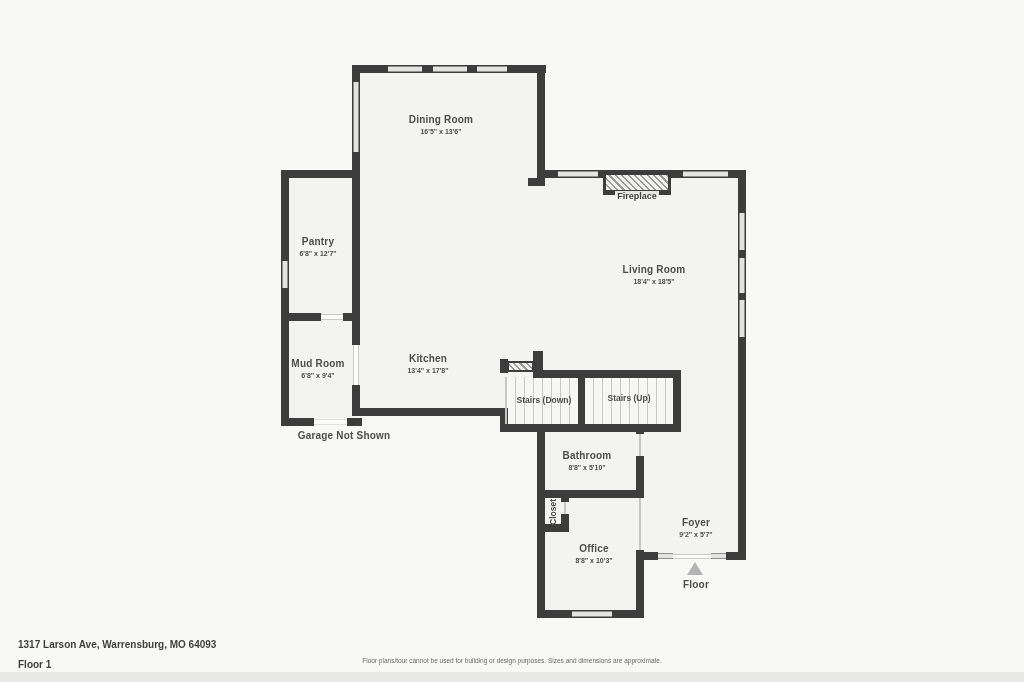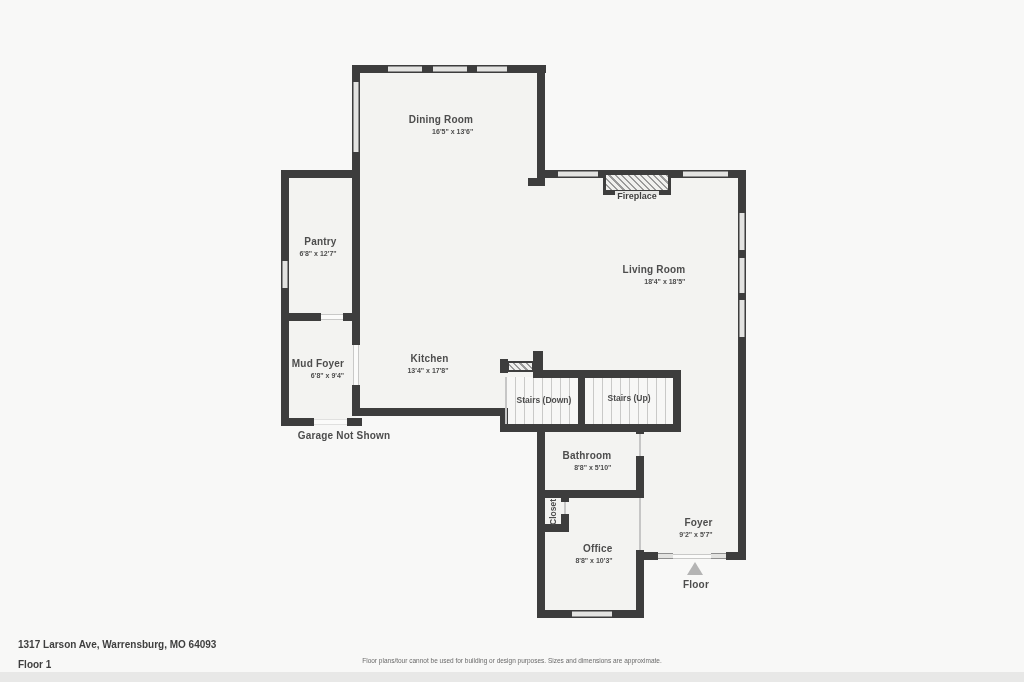--- a/index.html
+++ b/index.html
@@ -17,21 +17,21 @@
 
   .stairs{position:absolute;background:#f7f7f6;
     background-image:repeating-linear-gradient(90deg, transparent 0 8px, #c9c9c8 8px 9px);}
   .hatch{position:absolute;background:#f0f0ee;
     background-image:repeating-linear-gradient(45deg, transparent 0 3px, #9a9a9a 3px 4.5px);
     box-sizing:border-box;}
   .rail{border:2px solid #3d3d3d;}
   .fireplace{border:3px solid #3d3d3d;border-bottom-width:5px;display:flex;align-items:center;justify-content:center;}
   .fireplace .fp-label{background:rgba(244,244,242,.92);padding:0 2px;font-size:9px;font-weight:bold;color:#3f3f3f;white-space:nowrap;margin-top:27px;}
 
-  .lbl{position:absolute;transform:translateX(-50%);text-align:right;color:#4d4d4d;white-space:nowrap;}
+  .lbl{position:absolute;transform:translateX(-50%);text-align:center;color:#4d4d4d;white-space:nowrap;}
   .lbl .nm{font-size:10px;font-weight:bold;letter-spacing:.2px;}
   .lbl .dm{font-size:7px;font-weight:600;margin-top:3px;}
   .lbl-sm{font-size:8.5px;font-weight:bold;color:#4d4d4d;}
   .rot{position:absolute;transform:translate(-50%,-50%) rotate(-90deg);font-size:8.5px;font-weight:bold;color:#4d4d4d;white-space:nowrap;}
 
   .entry-tri{position:absolute;width:0;height:0;border-left:8px solid transparent;border-right:8px solid transparent;border-bottom:13px solid #b4b4b4;}
 
   .addr{position:absolute;left:18px;top:639px;font-size:10px;font-weight:bold;color:#3f3f3f;}
   .floorlbl{position:absolute;left:18px;top:659px;font-size:10px;font-weight:bold;color:#3f3f3f;}
   .disclaimer{position:absolute;left:512px;top:657px;transform:translateX(-50%);font-size:6.5px;color:#6a6a6a;white-space:nowrap;}
@@ -120,21 +120,21 @@
   </div>
   <div class="lbl" style="left:318px;top:236px;">
     <div class="nm">Pantry</div>
     <div class="dm">6'8" x 12'7"</div>
   </div>
   <div class="lbl" style="left:642px;top:264px;margin-left:12px;">
     <div class="nm">Living Room</div>
     <div class="dm">18'4" x 18'5"</div>
   </div>
   <div class="lbl" style="left:318px;top:358px;">
-    <div class="nm">Mud Foyer</div>
+    <div class="nm">Mud Room</div>
     <div class="dm">6'8" x 9'4"</div>
   </div>
   <div class="lbl" style="left:428px;top:353px;">
     <div class="nm">Kitchen</div>
     <div class="dm">13'4" x 17'8"</div>
   </div>
   <div class="lbl lbl-sm" style="left:544px;top:395px;">
     <span>Stairs (Down)</span>
   </div>
   <div class="lbl lbl-sm" style="left:629px;top:393px;">

